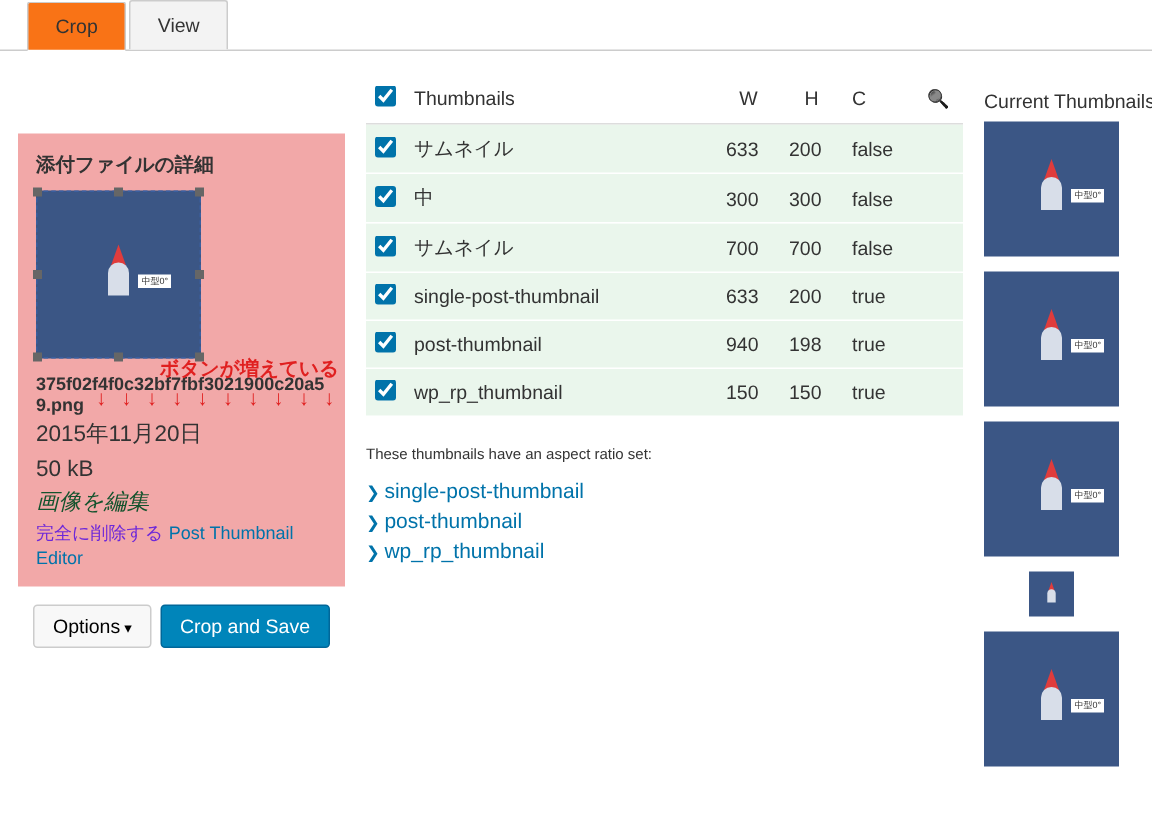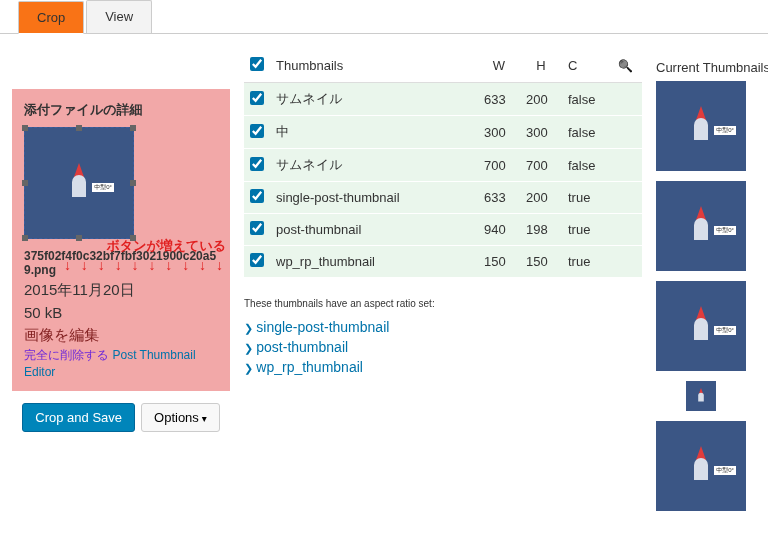--- a/index.html
+++ b/index.html
@@ -19,21 +19,21 @@
   .h-tm { top: -3px; left: 50%; margin-left: -3px; }
   .h-bm { bottom: -3px; left: 50%; margin-left: -3px; }
   .h-ml { left: -3px; top: 50%; margin-top: -3px; }
   .h-mr { right: -3px; top: 50%; margin-top: -3px; }
   .rocket { width: 30px; height: 36px; position: relative; }
   .rocket .body { width: 14px; height: 22px; background: #d8dee9; border-radius: 7px 7px 0 0; position: absolute; left: 8px; top: 10px; }
   .rocket .arrow { width: 0; height: 0; border-left: 5px solid transparent; border-right: 5px solid transparent; border-bottom: 14px solid #e03c3c; position: absolute; left: 10px; top: -2px; }
   .rocket .tag { position: absolute; right: -20px; top: 18px; background: #fff; font-size: 6px; padding: 0 2px; color: #333; }
   .filename { font-weight: bold; font-size: 12px; margin-top: 10px; word-break: break-all; }
   .meta { font-size: 15px; line-height: 1.5; margin-top: 2px; color: #333; }
-  .meta a { color: #7f1d1d; text-decoration: none; }
+  .meta a { color: #14532d; text-decoration: none; font-style: italic; }
   .delete-link { color: #6d28d9; text-decoration: none; font-size: 12px; }
   .pte-link { color: #0073aa; text-decoration: none; font-size: 12px; }
   .annotation { position: absolute; right: 4px; top: 148px; color: #e02020; font-size: 13px; font-weight: bold; text-align: right; }
   .annotation .arrows { margin-top: 2px; font-size: 14px; letter-spacing: 3px; }
   .btn-row { display: flex; gap: 6px; margin-top: 12px; justify-content: center; }
   .btn { padding: 6px 12px; border: 1px solid #ccc; background: #f8f8f8; border-radius: 3px; cursor: pointer; font-size: 13px; }
   .btn.primary { background: #0085ba; color: #fff; border-color: #006799; }
   .caret::after { content: ' ▾'; font-size: 10px; }
   .center-panel { flex: 1; }
   table { width: 100%; border-collapse: collapse; }
@@ -92,22 +92,22 @@
       <div>
         <a class="delete-link" href="#">完全に削除する</a>
         <a class="pte-link" href="#">Post Thumbnail Editor</a>
       </div>
       <div class="annotation">
         <div>ボタンが増えている</div>
         <div class="arrows">↓ ↓ ↓ ↓ ↓ ↓ ↓ ↓ ↓ ↓</div>
       </div>
     </div>
     <div class="btn-row">
+      <button class="btn caret">Options</button>
       <button class="btn primary">Crop and Save</button>
-      <button class="btn caret">Options</button>
     </div>
   </div>
 
   <div class="center-panel">
     <table>
       <thead>
         <tr>
           <th style="width:26px"><input type="checkbox" checked="" style=""></th>
           <th>Thumbnails</th>
           <th class="c" style="width:42px">W</th>

